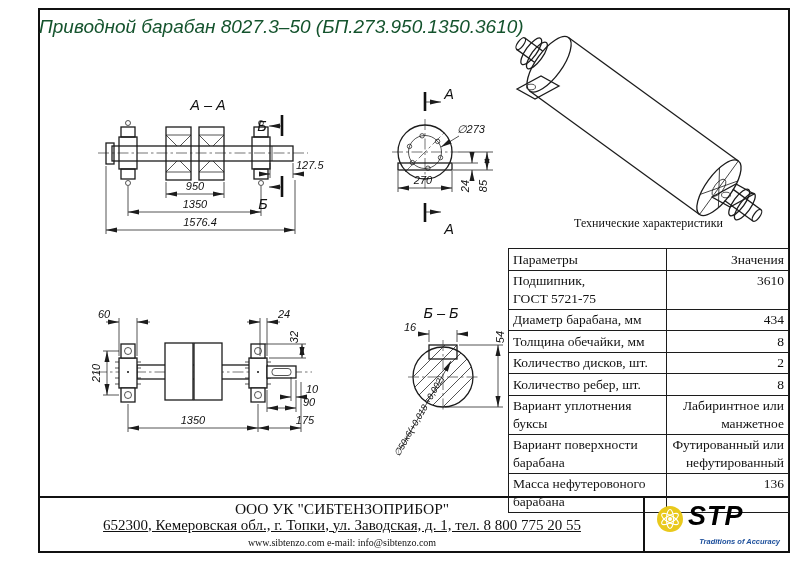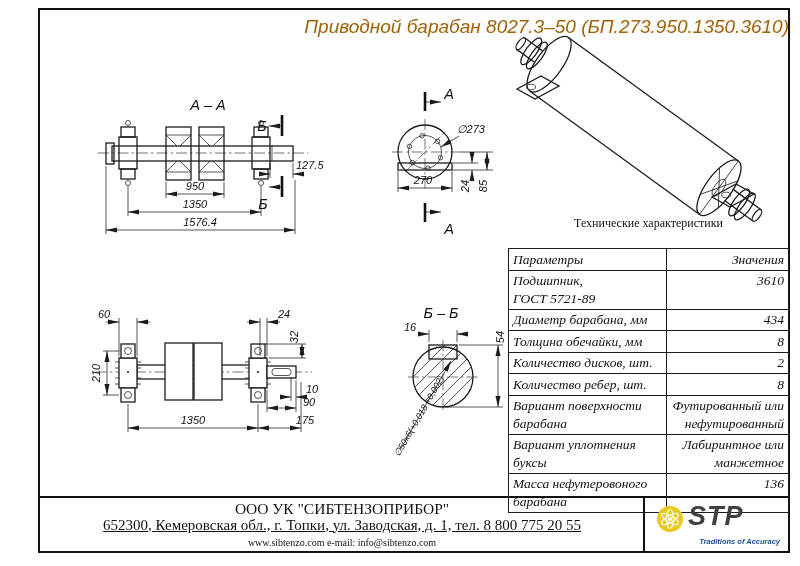--- a/index.html
+++ b/index.html
@@ -11,41 +11,41 @@
   .ol  {fill:none;stroke:#1c1c1c;stroke-width:1.3;}
   .olw {fill:#fff;stroke:#1c1c1c;stroke-width:1.3;}
   .thin{fill:none;stroke:#1c1c1c;stroke-width:0.75;}
   .dimln{fill:none;stroke:#1c1c1c;stroke-width:0.75;}
   .cl  {fill:none;stroke:#3a3a3a;stroke-width:0.7;stroke-dasharray:11 3 2.5 3;}
   .bold{stroke:#111;stroke-width:2.6;}
   .dim {font:italic 11px "Liberation Sans",sans-serif;}
   .dim-s{font:italic 9px "Liberation Sans",sans-serif;}
   .sec {font:italic 14.5px "Liberation Sans",sans-serif;}
   
-  .title{left:39px;top:16px;width:750px;text-align:right;
-         font:italic 19px "Liberation Sans",sans-serif;color:#a16207;}
+  .title{left:39px;top:16px;width:750px;text-align:left;
+         font:italic 19px "Liberation Sans",sans-serif;color:#14532d;}
   
   .table-wrap{left:508px;top:216px;width:281px;}
   .tbl-title{text-align:center;font-size:12px;margin-bottom:17px;}
-  table.spec{border-collapse:collapse;width:281px;table-layout:fixed;font-style:italic;}
+  table.spec{border-collapse:collapse;width:281px;table-layout:fixed;}
   table.spec td{border:1.3px solid #1c1c1c;font-size:13.5px;line-height:17.5px;
                 padding:1.5px 4px;vertical-align:top;white-space:pre-line;}
   table.spec td.param{width:149px;text-align:left;}
   table.spec td.value{text-align:right;}
   
   .footer-text{left:40px;top:499px;width:604px;height:52px;display:flex;flex-direction:column;
                justify-content:center;align-items:center;text-align:center;}
   .footer-text .l1{font-size:15.5px;line-height:17px;}
   .footer-text .l2{font-size:15px;line-height:17px;text-decoration:underline;}
   .footer-text .l3{font-size:10px;line-height:17px;}
   
   .logo{left:646px;top:499px;width:143px;height:52px;}
   .logo .emblem{position:absolute;left:10px;top:6px;}
   .logo .stp{position:absolute;left:42px;top:2px;font:italic 700 27px "Liberation Sans",sans-serif;
-             color:#404040;letter-spacing:1px;}
+             color:#000000;letter-spacing:1px;}
   .logo .tagline{position:absolute;left:14px;top:38px;width:120px;text-align:right;
                  font:italic 700 7.5px "Liberation Sans",sans-serif;color:#1b4e9b;}
 </style>
 </head>
 <body>
 
 <div class="page">
 
   <svg class="abs" width="800" height="566" viewBox="0 0 800 566" style="left:0;top:0;">
     <defs>
@@ -308,50 +308,50 @@
   <div class="abs table-wrap">
     <div class="tbl-title">Технические характеристики</div>
     <table class="spec">
       <tbody>
         <tr>
           <td class="param">Параметры</td>
           <td class="value">Значения</td>
         </tr>
         <tr>
           <td class="param">Подшипник,
-ГОСТ 5721-89</td>
+ГОСТ 5721-75</td>
           <td class="value">3610</td>
         </tr>
         <tr>
           <td class="param">Диаметр барабана, мм</td>
           <td class="value">434</td>
         </tr>
         <tr>
           <td class="param">Толщина обечайки, мм</td>
           <td class="value">8</td>
         </tr>
         <tr>
           <td class="param">Количество дисков, шт.</td>
           <td class="value">2</td>
         </tr>
         <tr>
           <td class="param">Количество ребер, шт.</td>
           <td class="value">8</td>
+        </tr>
+        <tr>
+          <td class="param">Вариант уплотнения
+буксы</td>
+          <td class="value">Лабиринтное или
+манжетное</td>
         </tr>
         <tr>
           <td class="param">Вариант поверхности
 барабана</td>
           <td class="value">Футированный или
 нефутированный</td>
-        </tr>
-        <tr>
-          <td class="param">Вариант уплотнения
-буксы</td>
-          <td class="value">Лабиринтное или
-манжетное</td>
         </tr>
         <tr>
           <td class="param">Масса нефутеровоного
 барабана</td>
           <td class="value">136</td>
         </tr>
       </tbody>
     </table>
   </div>
 

